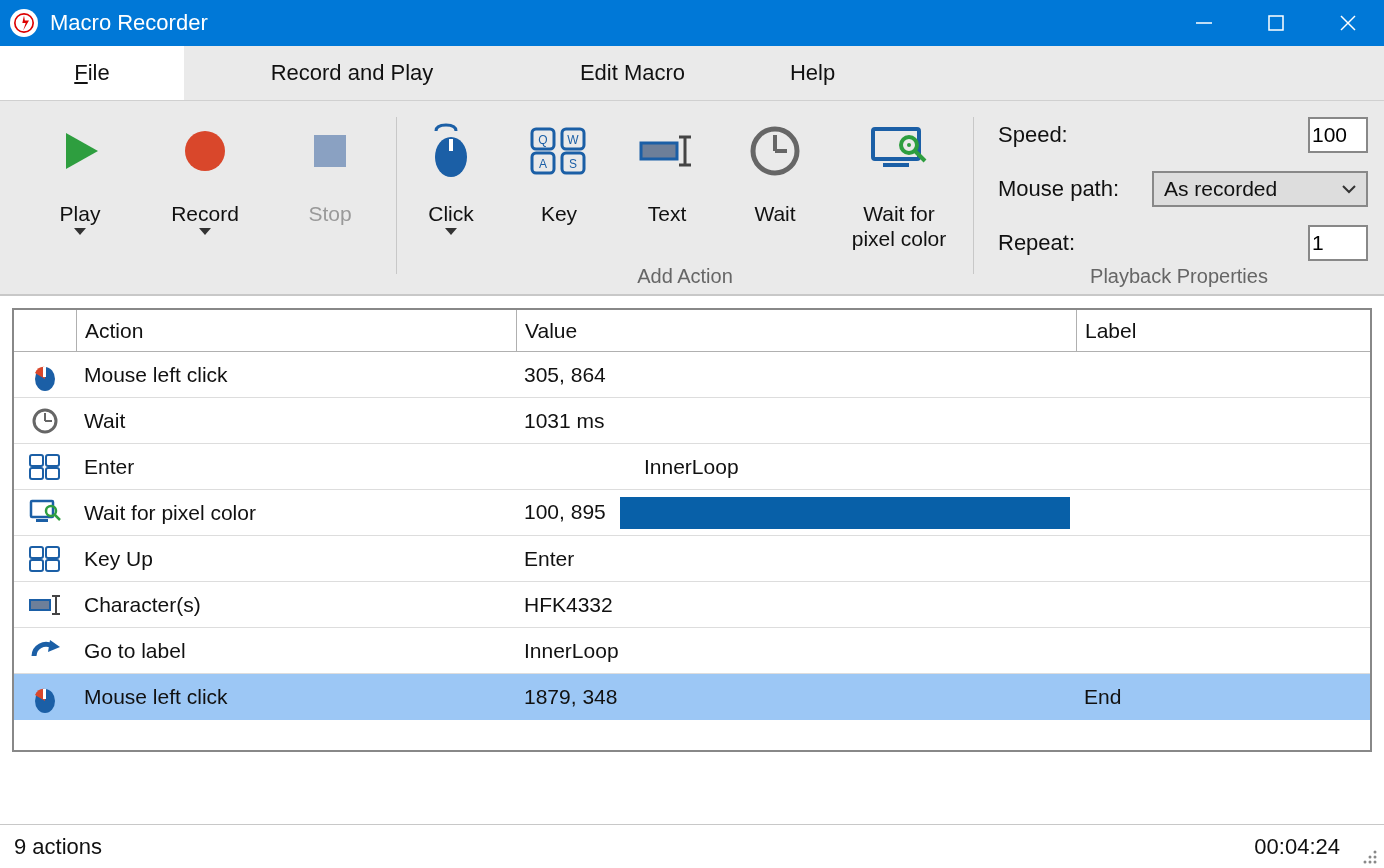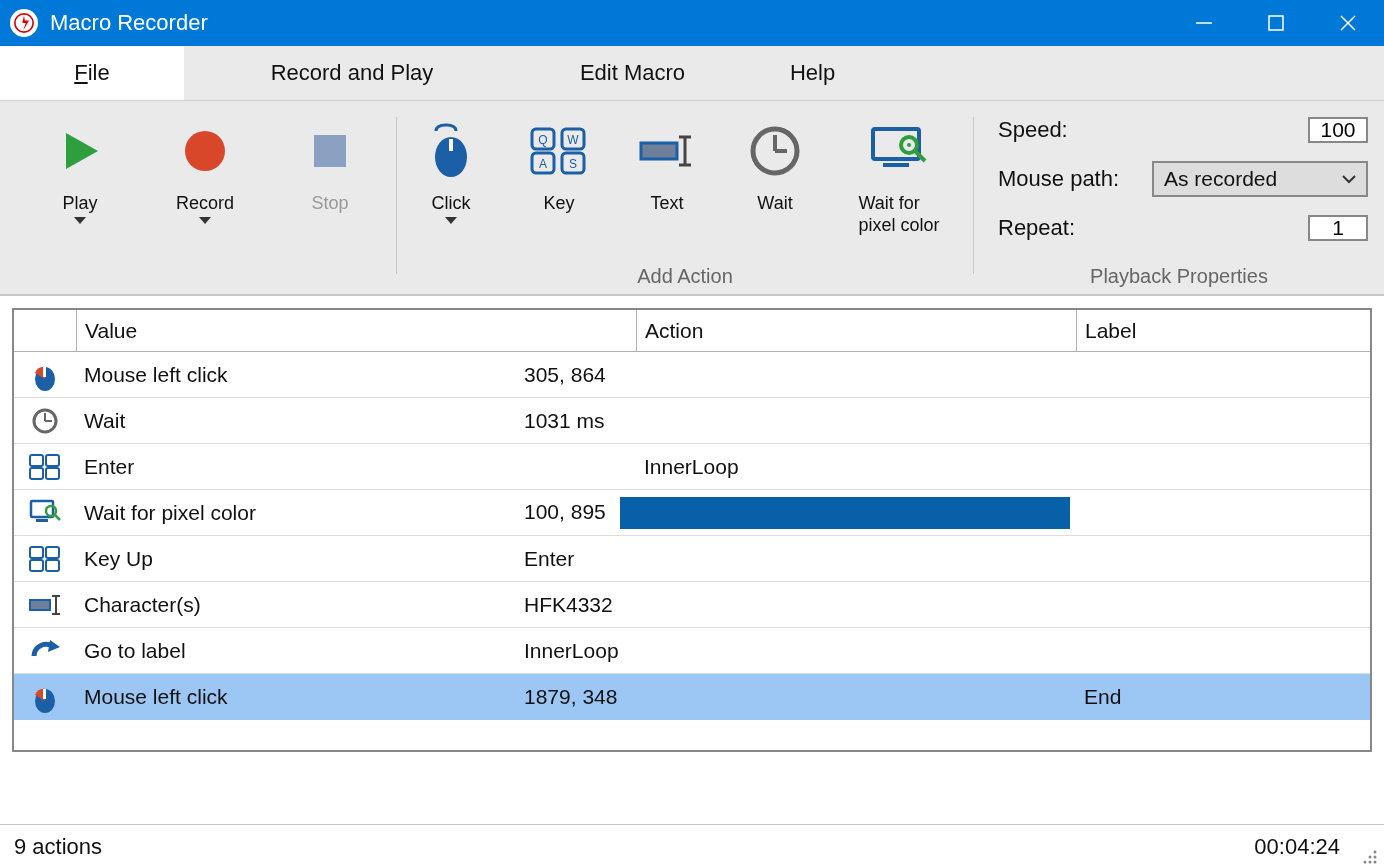--- a/index.html
+++ b/index.html
@@ -70,33 +70,33 @@
   .ribbon-group .buttons { display:flex; padding-top:10px; flex:1; }
   .ribbon-group .group-label {
     text-align:center; font-size:20px; color:#666;
     padding-bottom:6px;
   }
   .rbtn {
     display:flex; flex-direction:column; align-items:center; justify-content:flex-start;
     padding:6px 4px 0 4px;
   }
   .rbtn .icon-slot { height:68px; display:flex; align-items:center; justify-content:center; }
-  .rbtn .lbl { font-size:18px; color:#111; margin-top:8px; line-height:1.2; white-space:pre;}
+  .rbtn .lbl { font-size:21px; color:#111; margin-top:16px; text-align:center; line-height:1.2; white-space:pre;}
   .rbtn .caret { margin-top:2px; }
   .rbtn.grey .lbl { color:#999; }
   .props {
     display:flex; flex-direction:column; gap:18px;
     padding:16px 16px 0 24px;
     flex:1;
   }
   .prop-row { display:flex; align-items:center; justify-content:space-between; }
   .prop-row label { font-size:22px; }
   .prop-input {
-    width:60px; height:26px; border:2px solid #888; background:#fff;
-    font-size:21px; text-align:center; font-family:inherit;
+    width:60px; height:36px; border:2px solid #888; background:#fff;
+    font-size:21px; text-align:left; font-family:inherit;
   }
   .prop-select {
     width:216px; height:36px; border:2px solid #888; background:#ddd;
     display:flex; align-items:center; justify-content:space-between;
     padding:0 10px; font-size:21px;margin-left:12px;
   }
 
   
   .content { padding:12px; }
   .grid {
@@ -332,22 +332,22 @@
       </div>
     </div>
     <div class="group-label">Playback Properties</div>
   </div>
 </div>
 
 <div class="content">
   <div class="grid">
     <div class="grid-header">
       <div class="col-icon"></div>
+      <div class="hdiv col-action">Action</div>
       <div class="hdiv col-value">Value</div>
-      <div class="hdiv col-action">Action</div>
       <div class="hdiv col-label">Label</div>
     </div>
     <div class="grid-body" id="grid-body">
         <div class="grid-row">
           <div class="col-icon">
             <svg width="28" height="32" viewBox="0 0 28 32">
               <ellipse cx="14" cy="20" rx="10" ry="12" fill="#1b5fa6"></ellipse>
               <path d="M4 14 A10 12 0 0 1 14 8 L14 20 Z" fill="#d9472b"></path>
               <rect x="12" y="8" width="3" height="10" fill="#fff"></rect>
             </svg>

